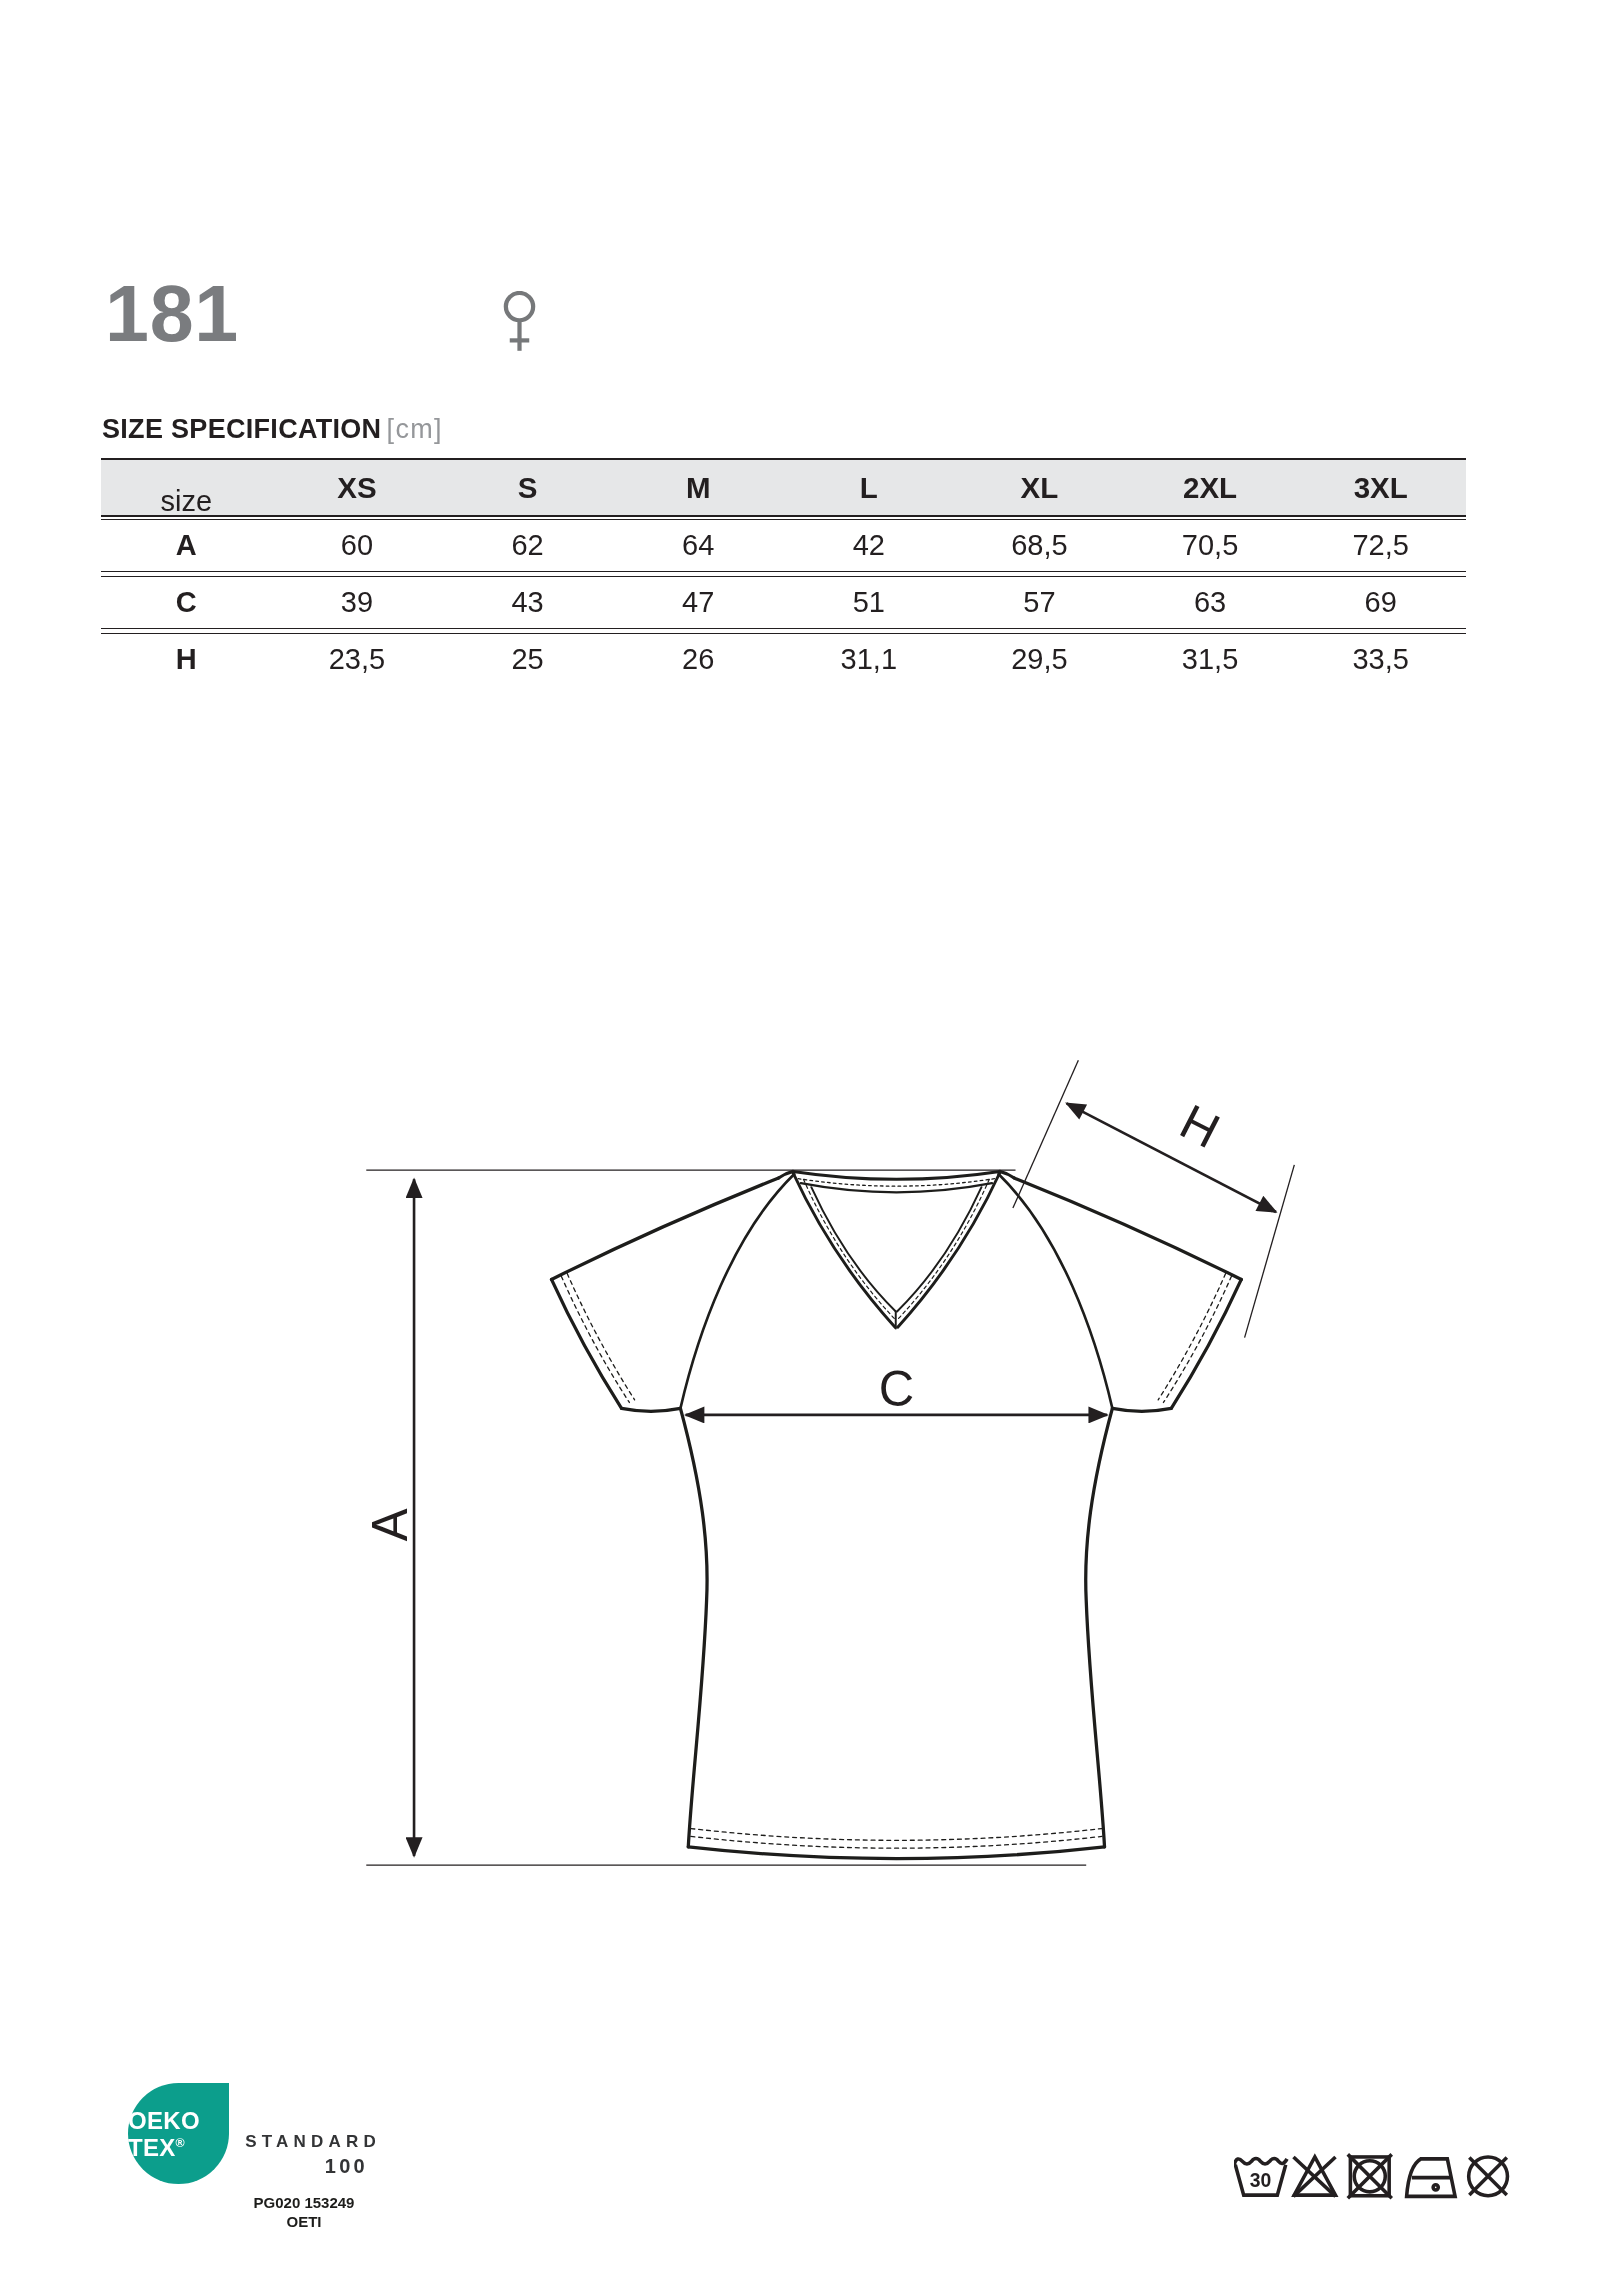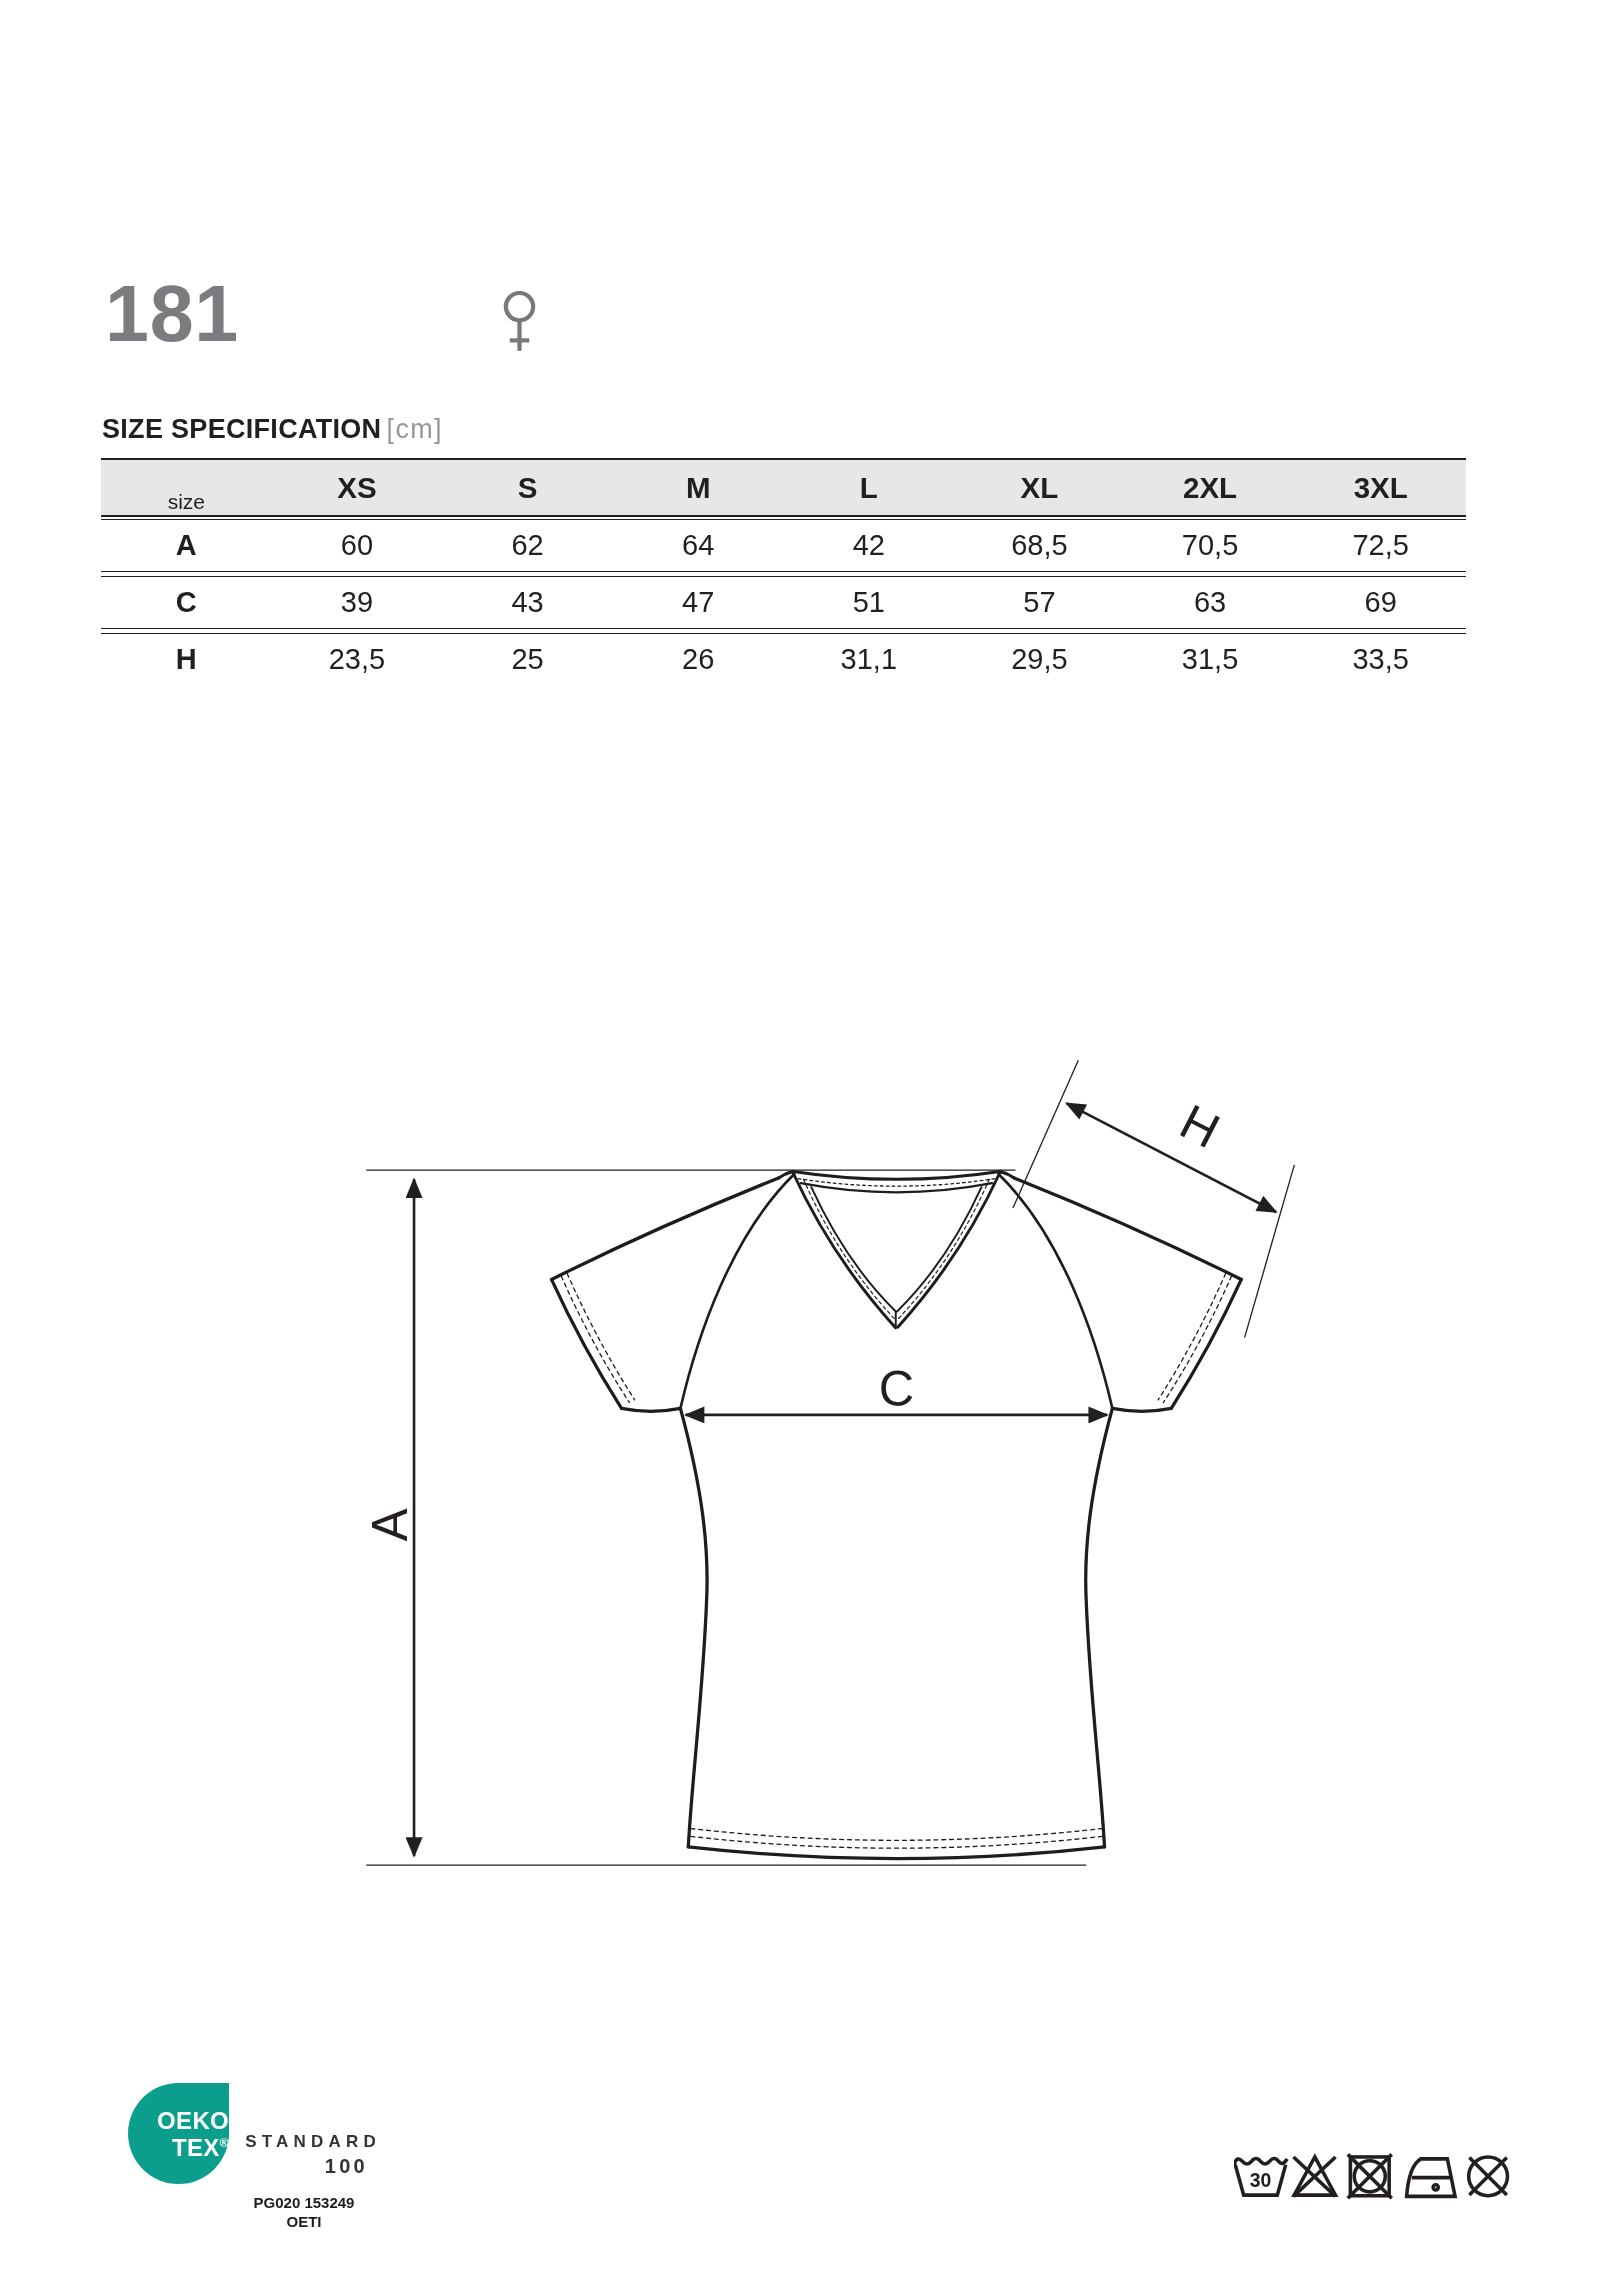--- a/index.html
+++ b/index.html
@@ -27,39 +27,39 @@
   
   .size-table{position:absolute;left:101px;top:458px;width:1365px;}
   .t-row{display:flex;align-items:center;}
   .t-row.header{
     height:55px;background:#E6E7E8;
     border-top:2.6px solid #231F20;border-bottom:2.6px solid #231F20;
     font-weight:bold;font-size:29.5px;
   }
   .hdr-underline{height:1.3px;background:#231F20;margin-top:2px;}
   .t-cell{flex:1;text-align:center;}
-  .t-row.header .t-cell.first{font-weight:normal;font-size:21px;margin-top:28px;}
+  .t-row.header .t-cell.first{font-weight:normal;font-size:29px;margin-top:28px;}
   .t-row.data{height:51px;font-size:29px;}
   .t-row.data .t-cell.first{font-weight:bold;}
   .rule-double{height:3.9px;border-top:1.3px solid #231F20;border-bottom:1.3px solid #231F20;}
 
   .note{
     position:absolute;left:103px;top:719px;
     font-size:19.6px;font-style:italic;color:#A7A9AC;letter-spacing:0.5px;
   }
 
   
   .figure-svg{position:absolute;left:327px;top:1034px;width:1021px;height:877px;}
   .figure-svg text{font-family:"Liberation Sans",sans-serif;fill:#231F20;}
 
   
   .oeko-logo{
     position:absolute;left:128px;top:2083px;width:101px;height:101px;
     background:#0C9E8C;border-radius:50% 0 50% 50%;
-    display:flex;flex-direction:column;align-items:flex-end;justify-content:center;
+    display:flex;flex-direction:column;align-items:flex-start;justify-content:center;
     color:#fff;font-weight:bold;font-size:24px;line-height:27px;letter-spacing:0.3px;
     text-align:center;
   }
   .oeko-logo sup{font-size:12.4px;line-height:0;vertical-align:9.2px;}
   .oeko-text{position:absolute;left:240px;top:2095px;width:128px;text-align:center;margin-top:37px;}
   .oeko-text .std-word{font-size:17px;font-weight:bold;letter-spacing:5.2px;color:#333436;text-indent:5.2px;}
   .oeko-text .std-num{font-size:20px;font-weight:bold;letter-spacing:3.3px;color:#333436;margin-top:3.3px;text-indent:3.3px;text-align:right;}
   .oeko-text .license{font-size:15px;font-weight:bold;margin-top:15.7px;color:#1d1d1b;}
   .oeko-text .institute{font-size:15px;font-weight:bold;margin-top:2px;color:#1d1d1b;}
 

